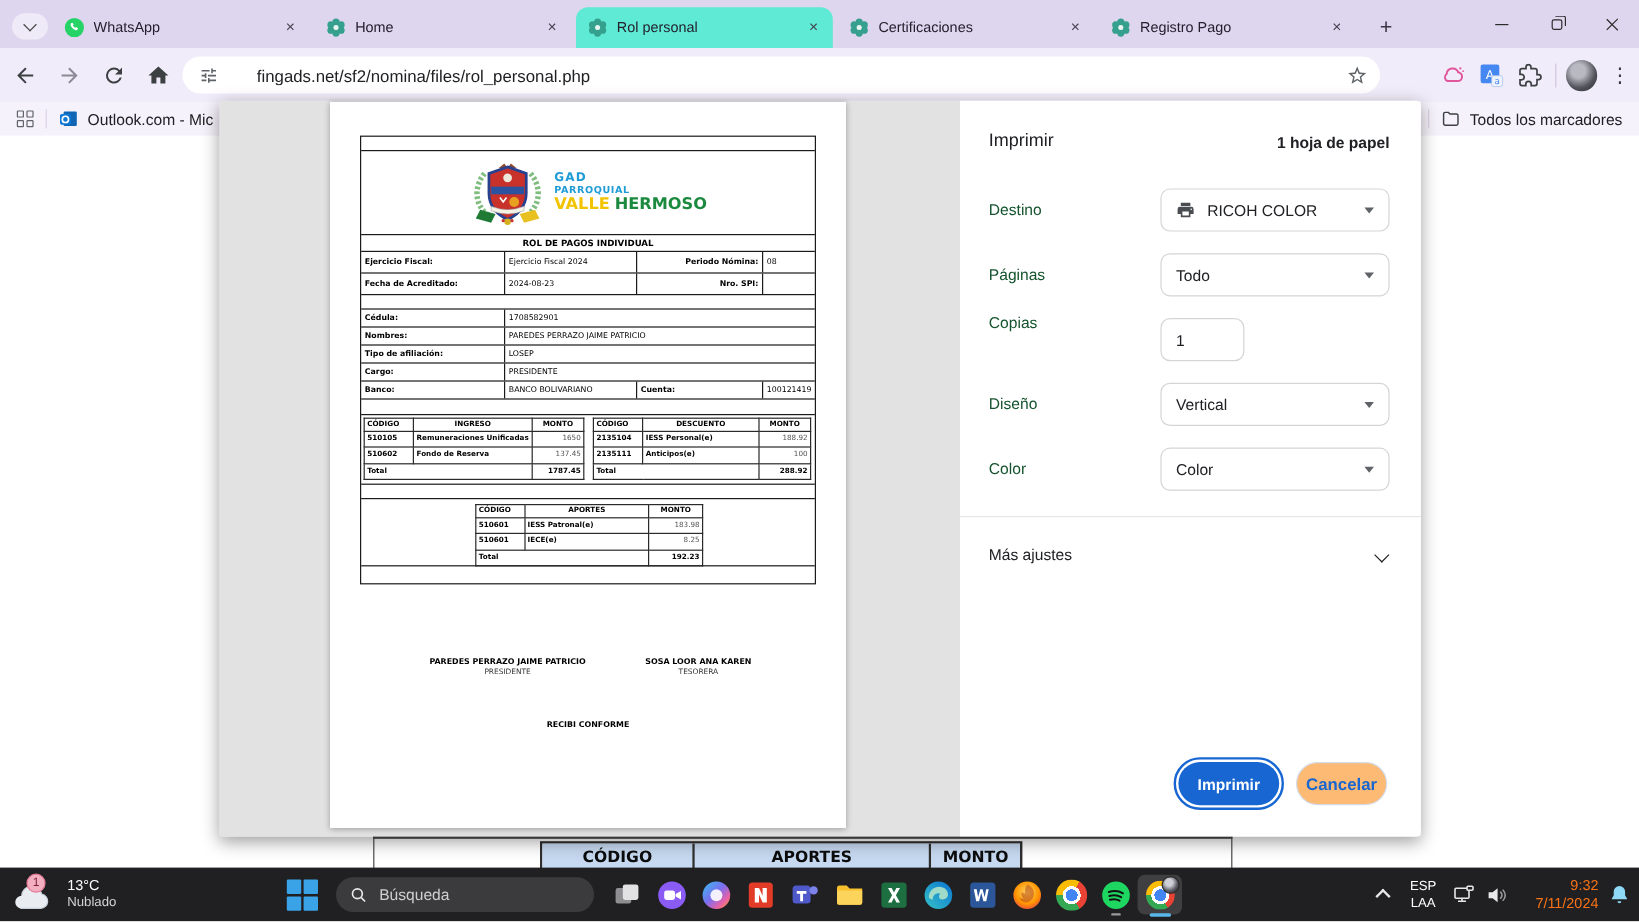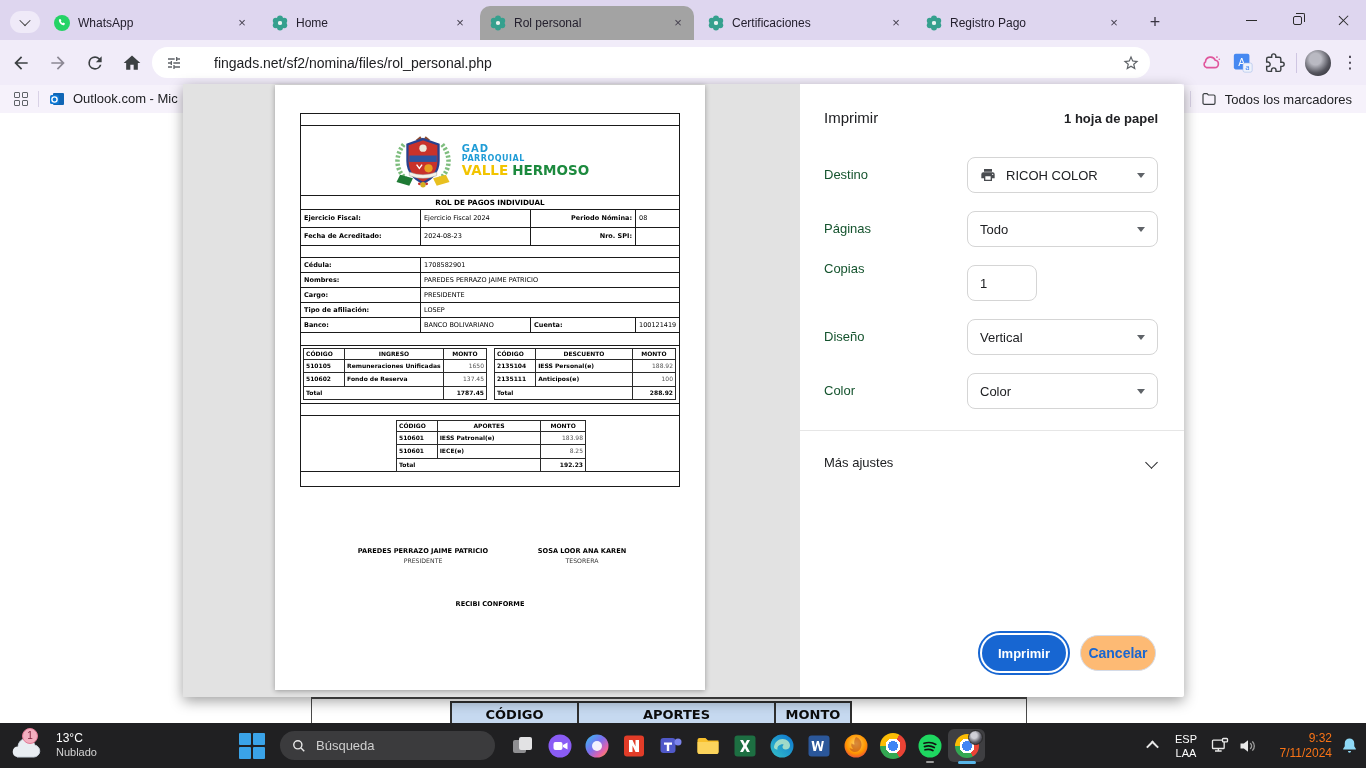--- a/index.html
+++ b/index.html
@@ -5,21 +5,21 @@
   * { margin:0; padding:0; box-sizing:border-box; }
   html,body { width:1366px; height:768px; overflow:hidden; }
   body { font-family:"Liberation Sans", sans-serif; background:#fff; }
   #win { position:relative; width:1366px; height:768px; background:#fff; overflow:hidden; }
 
   
   .tabstrip { position:absolute; left:0; top:0; width:1366px; height:40px; background:#ded6ef; }
   .tabsearch { position:absolute; left:10px; top:11px; width:30px; height:22px; border-radius:11px; background:#efeaf8; display:flex; align-items:center; justify-content:center; }
   .chev-down { width:8px; height:8px; border-right:1.6px solid #444; border-bottom:1.6px solid #444; transform:rotate(45deg) translate(-1px,-1px); }
   .tab { position:absolute; top:6px; height:34px; width:214px; display:flex; align-items:center; padding:0 8px 0 10px; border-radius:10px 10px 0 0; color:#24202e; font-size:12px; }
-  .tab.active { background:#a3a3a3; }
+  .tab.active { background:#5eead4; }
   .tab .fav { width:16px; height:16px; flex:0 0 16px; margin-right:8px; }
   .tab .tlabel { flex:1; white-space:nowrap; overflow:hidden; }
   .tab .tclose { width:16px; height:16px; border-radius:8px; text-align:center; line-height:15px; font-size:13px; color:#45404f; }
   .newtab { position:absolute; left:1142px; top:10px; width:26px; height:26px; text-align:center; line-height:24px; font-size:18px; color:#3a3542; }
   .wctl { position:absolute; top:0; width:46px; height:40px; display:flex; align-items:center; justify-content:center; }
   .ic-min { width:11px; border-top:1.4px solid #2b2b2b; }
   .ic-max { width:9px; height:9px; border:1.3px solid #2b2b2b; border-radius:2px; position:relative; }
   .ic-max::before { content:""; position:absolute; left:2px; top:-4px; width:8px; height:8px; border-top:1.3px solid #2b2b2b; border-right:1.3px solid #2b2b2b; border-radius:0 2px 0 0; }
   .ic-close { position:relative; width:13px; height:13px; }
   .ic-close::before,.ic-close::after { content:""; position:absolute; left:6px; top:0; width:1.4px; height:13px; background:#2b2b2b; }
@@ -300,21 +300,21 @@
 
   <div class="bookmarks">
     <div class="bm-left">
       <div class="grid4">
           <span></span>
           <span></span>
           <span></span>
           <span></span>
         </div>
       <div class="bmdiv"></div>
-      <div style="display:flex;">
+      <div style="display:flex;align-items:center">
         <svg width="16" height="16" viewBox="0 0 16 16">
             <rect x="4" y="2" width="11" height="12" rx="1" fill="#1066b5"></rect>
             <rect x="1" y="4" width="9" height="9" rx="1.5" fill="#0f78d4"></rect>
             <circle cx="5.5" cy="8.5" r="2.6" fill="none" stroke="#fff" stroke-width="1.4"></circle>
           </svg>
         <span style="margin-left:8px">Outlook.com - Mic</span>
       </div>
     </div>
     <div class="bm-right">
       <div class="bmdiv"></div>
@@ -385,26 +385,26 @@
 
           <div class="dr g2">
               <div class="lab">Cédula:</div>
               <div>1708582901</div>
             </div>
           <div class="dr g2">
               <div class="lab">Nombres:</div>
               <div>PAREDES PERRAZO JAIME PATRICIO</div>
             </div>
           <div class="dr g2">
+              <div class="lab">Tipo de afiliación:</div>
+              <div>LOSEP</div>
+            </div>
+          <div class="dr g2">
               <div class="lab">Cargo:</div>
               <div>PRESIDENTE</div>
-            </div>
-          <div class="dr g2">
-              <div class="lab">Tipo de afiliación:</div>
-              <div>LOSEP</div>
             </div>
           <div class="dr g4" style="height:15px">
             <div class="lab" style="line-height:14px">Banco:</div>
             <div style="line-height:14px">BANCO BOLIVARIANO</div>
             <div class="lab" style="line-height:14px">Cuenta:</div>
             <div style="line-height:14px">100121419</div>
           </div>
 
           <div class="dr spacer13"></div>
 

